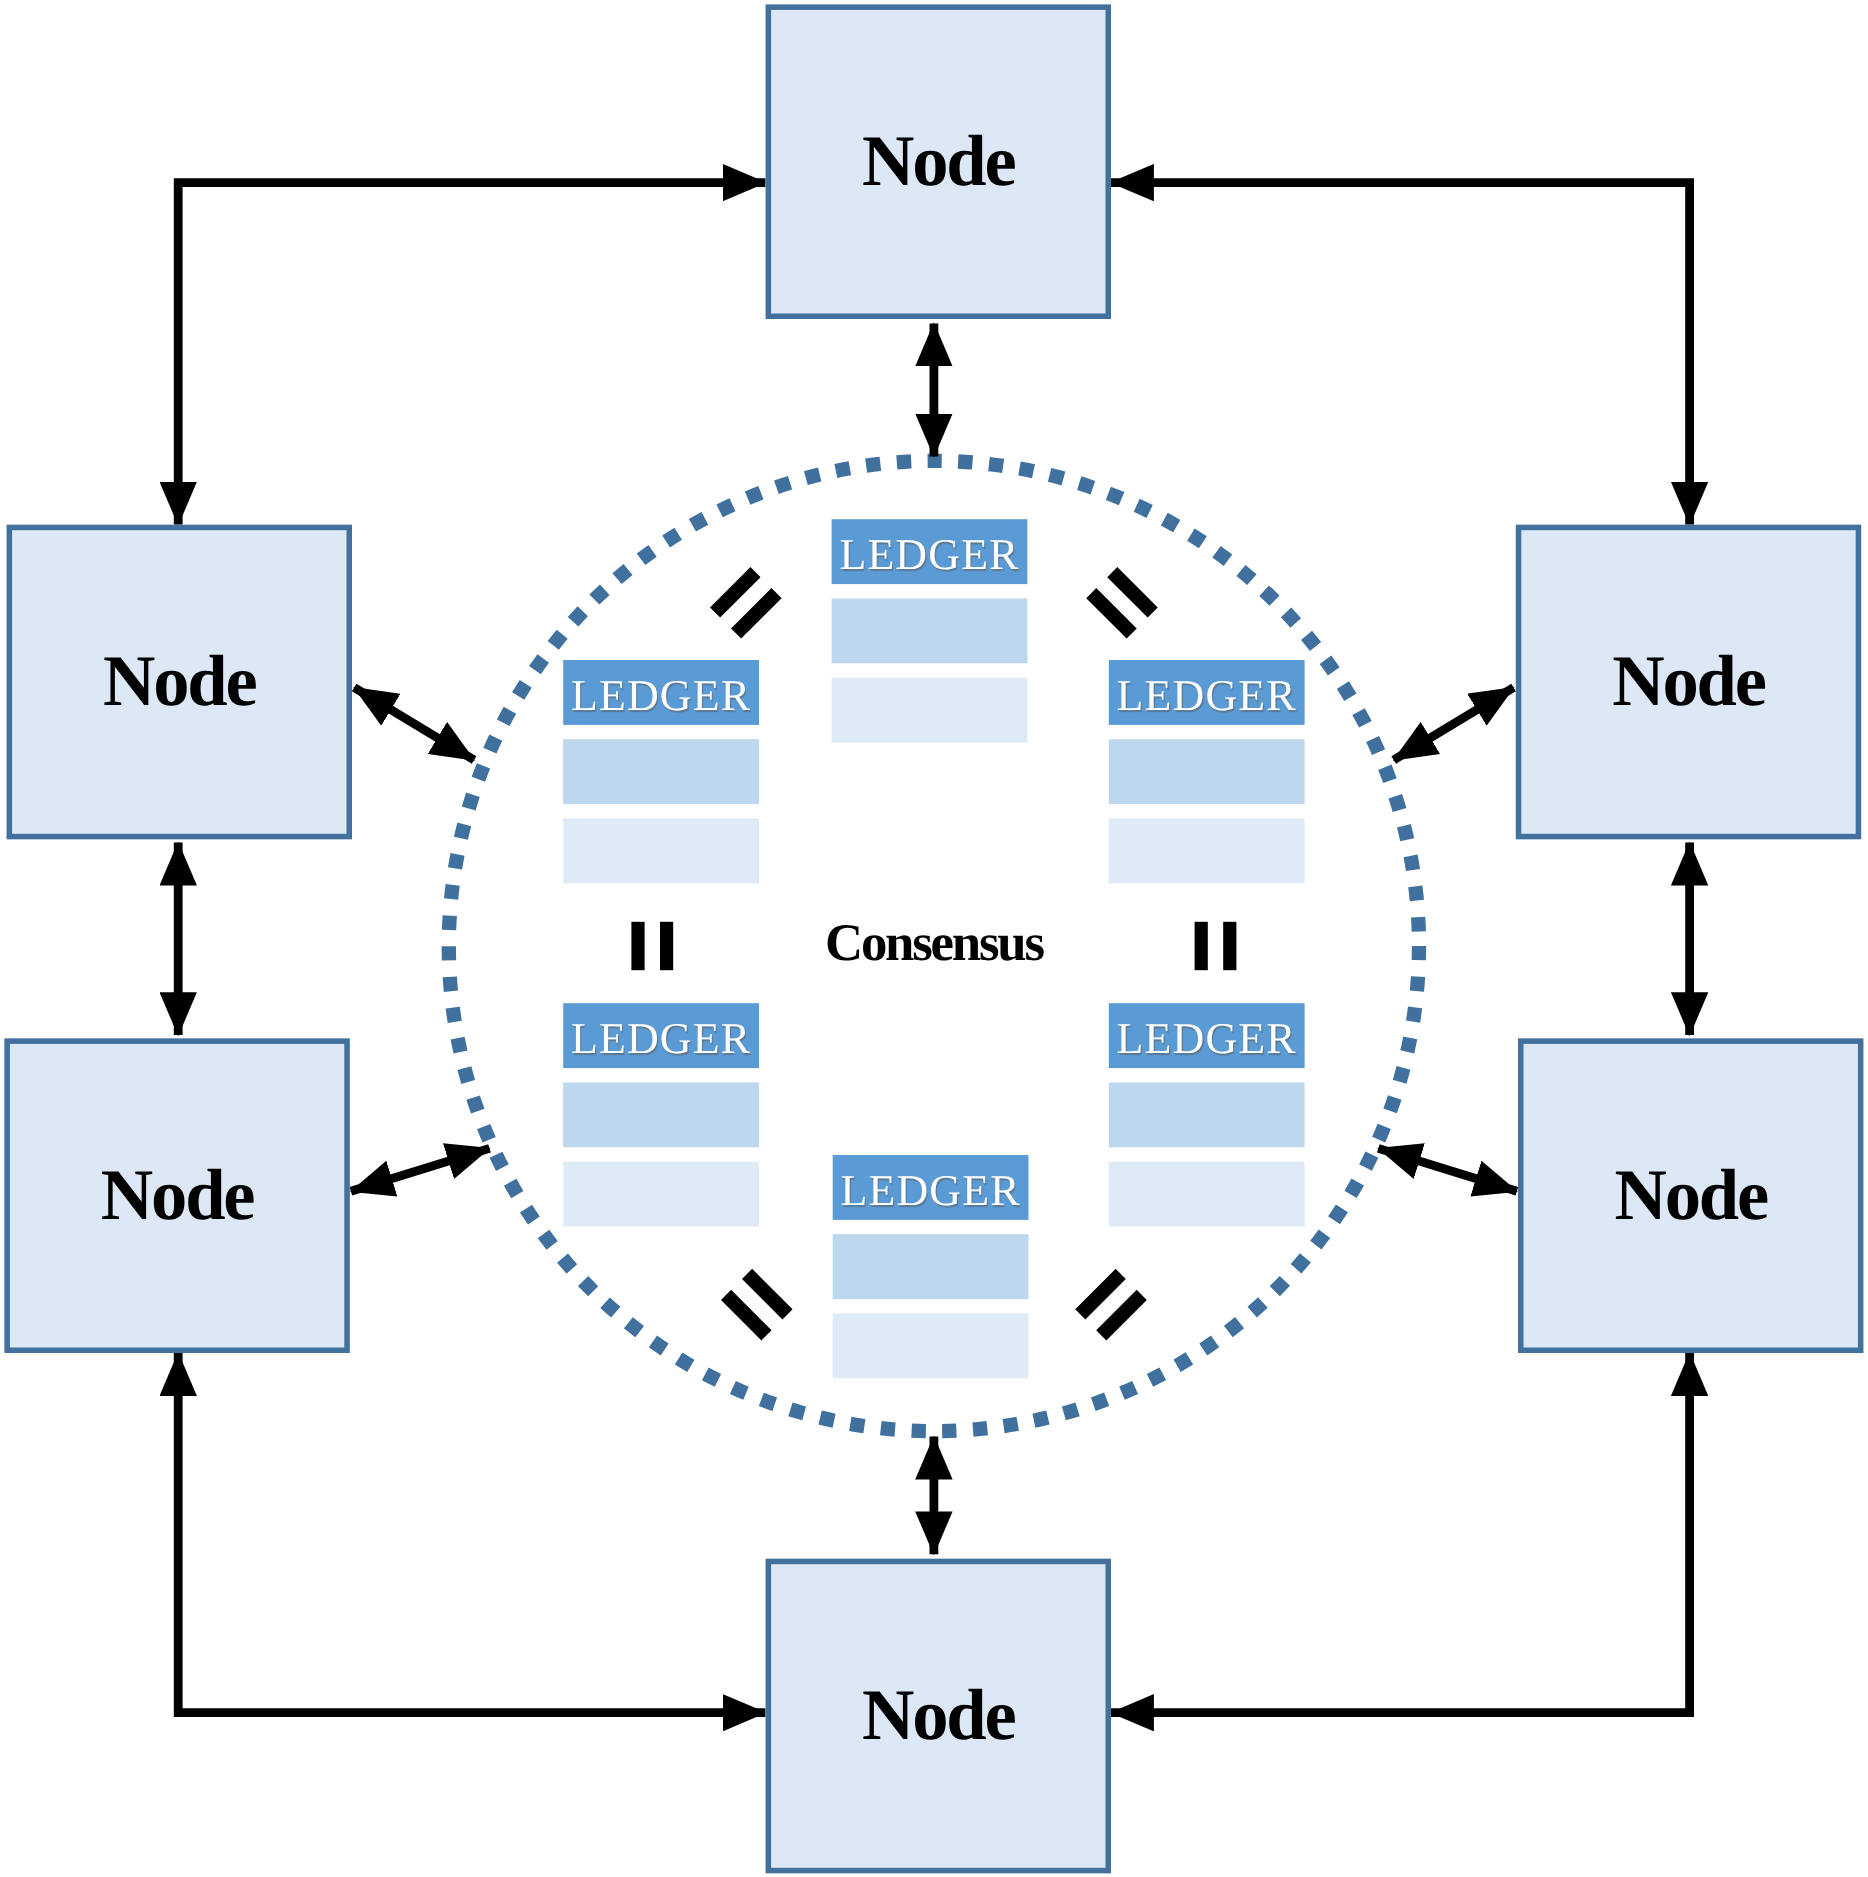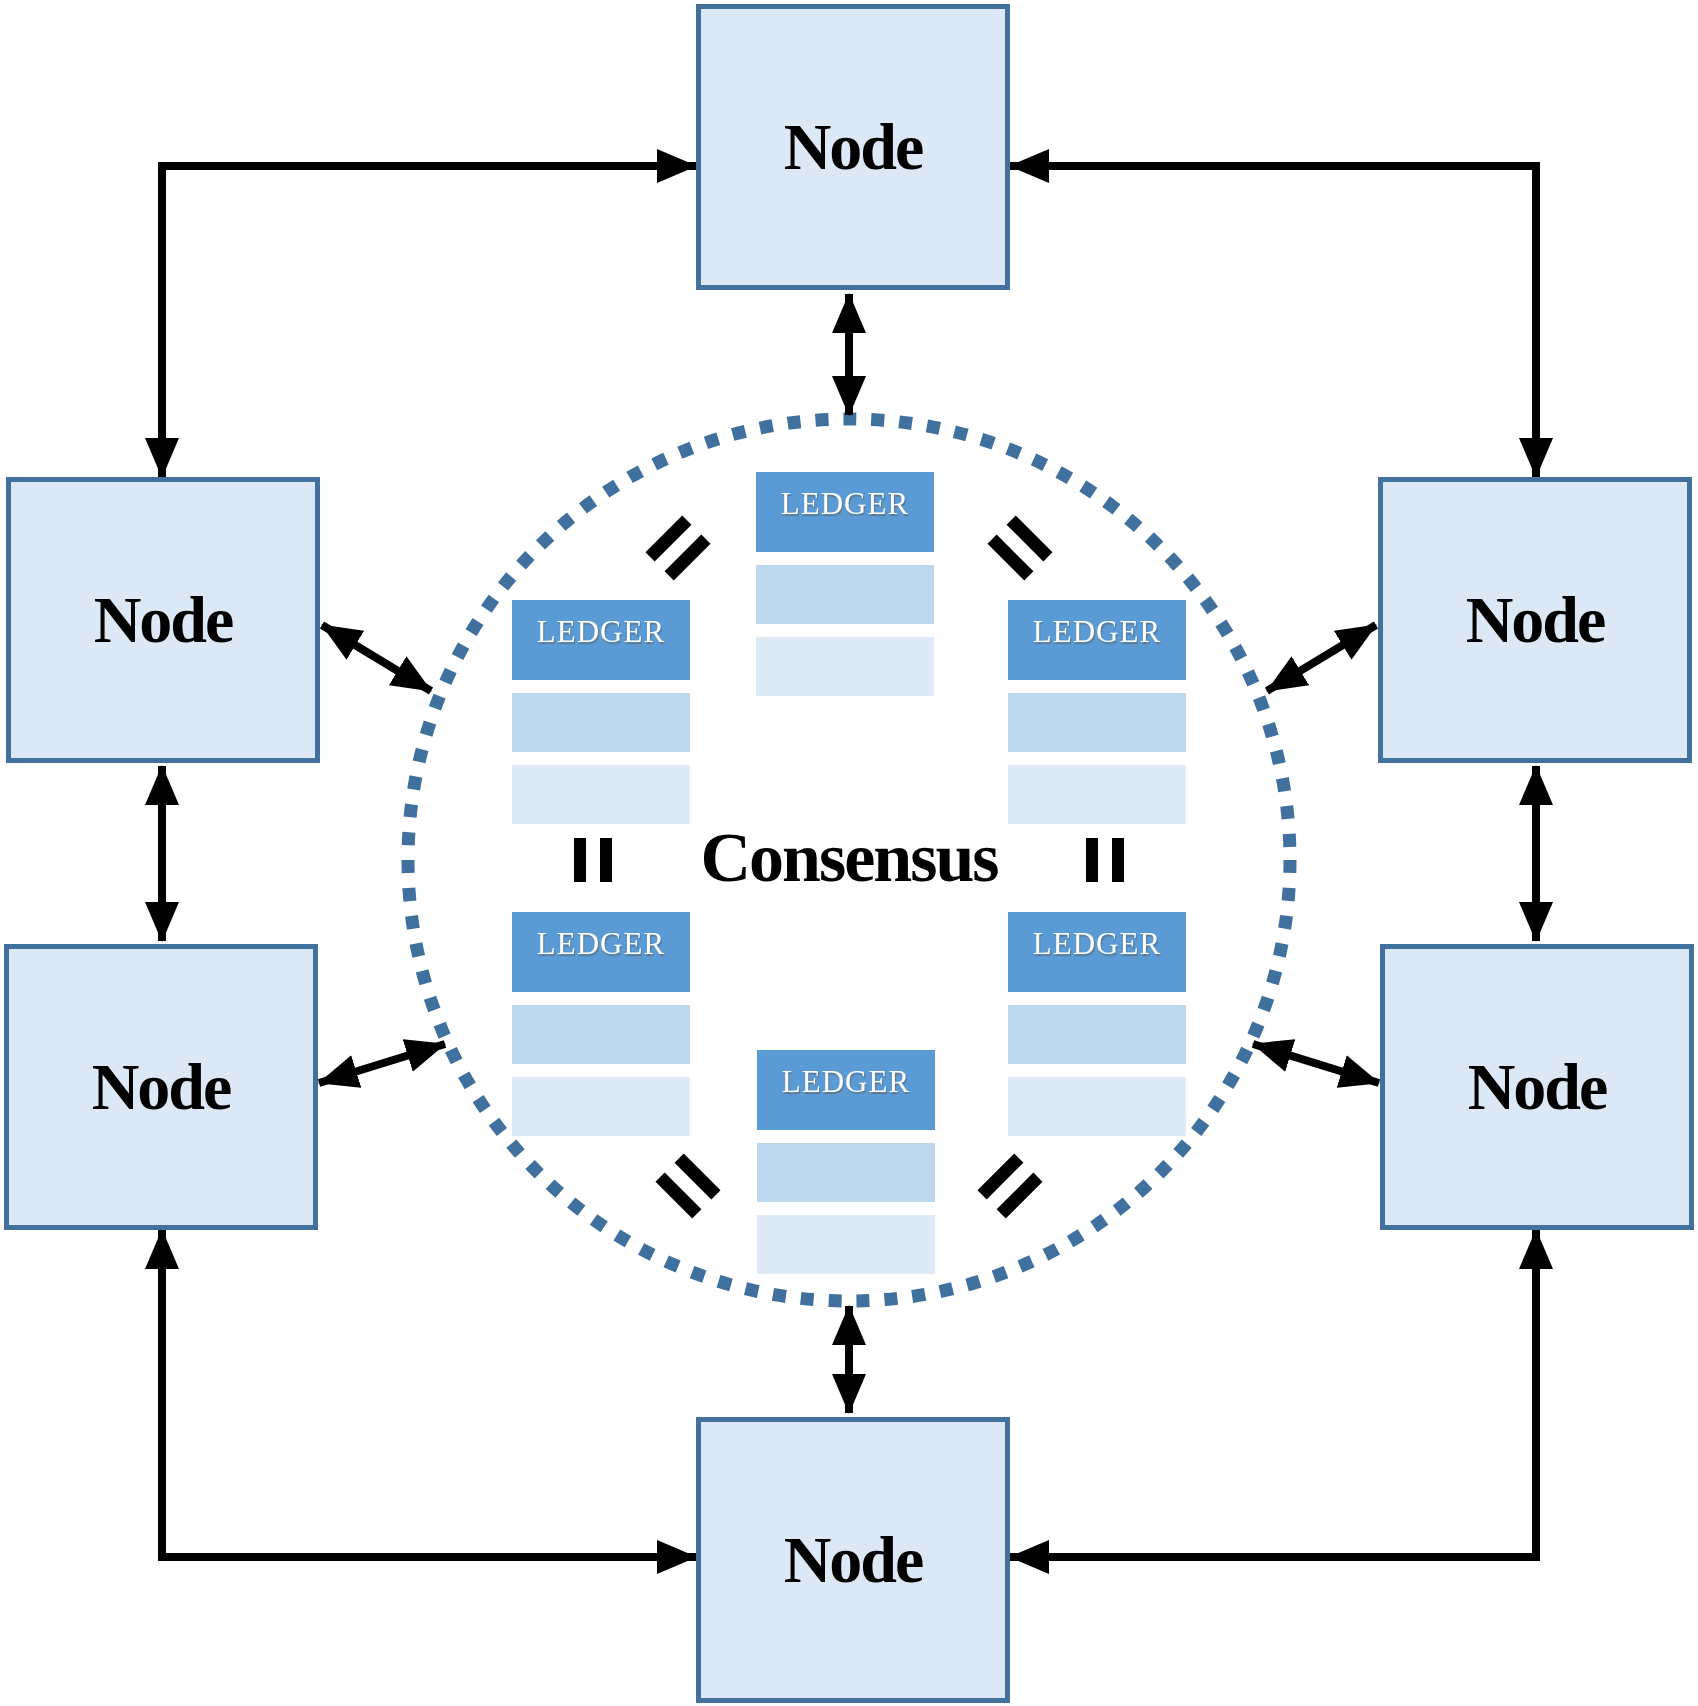--- a/index.html
+++ b/index.html
@@ -21,36 +21,36 @@
     font-size:66px;font-weight:bold;letter-spacing:-2px;color:var(--label_black,#000);
   }
   .node.pos-top{left:696px;top:4px;}
   .node.pos-upper-left{left:6px;top:477px;}
   .node.pos-upper-right{left:1378px;top:477px;}
   .node.pos-lower-left{left:4px;top:944px;}
   .node.pos-lower-right{left:1380px;top:944px;}
   .node.pos-bottom{left:696px;top:1417px;}
   .ledger{position:absolute;width:178px;}
   .ledger-head{
-    height:80px;background:var(--accent,#5b9bd5);color:#fff;
-    font-size:31px;line-height:64px;text-align:center;letter-spacing:1px;
+    height:59px;background:var(--accent,#5b9bd5);color:#fff;
+    font-size:40px;line-height:64px;text-align:center;letter-spacing:1px;
     text-shadow:1px 2px 1px rgba(90,90,90,.55);
   }
   .ledger-row{height:59px;margin-top:13px;}
   .ledger-row.r1{background:var(--row_light,#bdd7ee);}
   .ledger-row.r2{background:var(--row_lighter,#deeaf6);}
   .ledger.pos-top{left:756px;top:472px;}
   .ledger.pos-upper-left{left:512px;top:600px;}
   .ledger.pos-upper-right{left:1008px;top:600px;}
   .ledger.pos-lower-left{left:512px;top:912px;}
   .ledger.pos-lower-right{left:1008px;top:912px;}
   .ledger.pos-bottom{left:757px;top:1050px;}
   .consensus{
     position:absolute;left:499px;top:814px;width:700px;height:88px;line-height:88px;
-    text-align:center;font-size:70px;font-weight:bold;letter-spacing:-2px;
+    text-align:center;font-size:48px;font-weight:bold;letter-spacing:-2px;
     color:var(--label_black,#000);
   }
 </style>
 </head>
 <body>
 
 <div class="stage">
 
   <svg class="wires" viewBox="0 0 1698 1706" aria-hidden="true">
     <defs>

